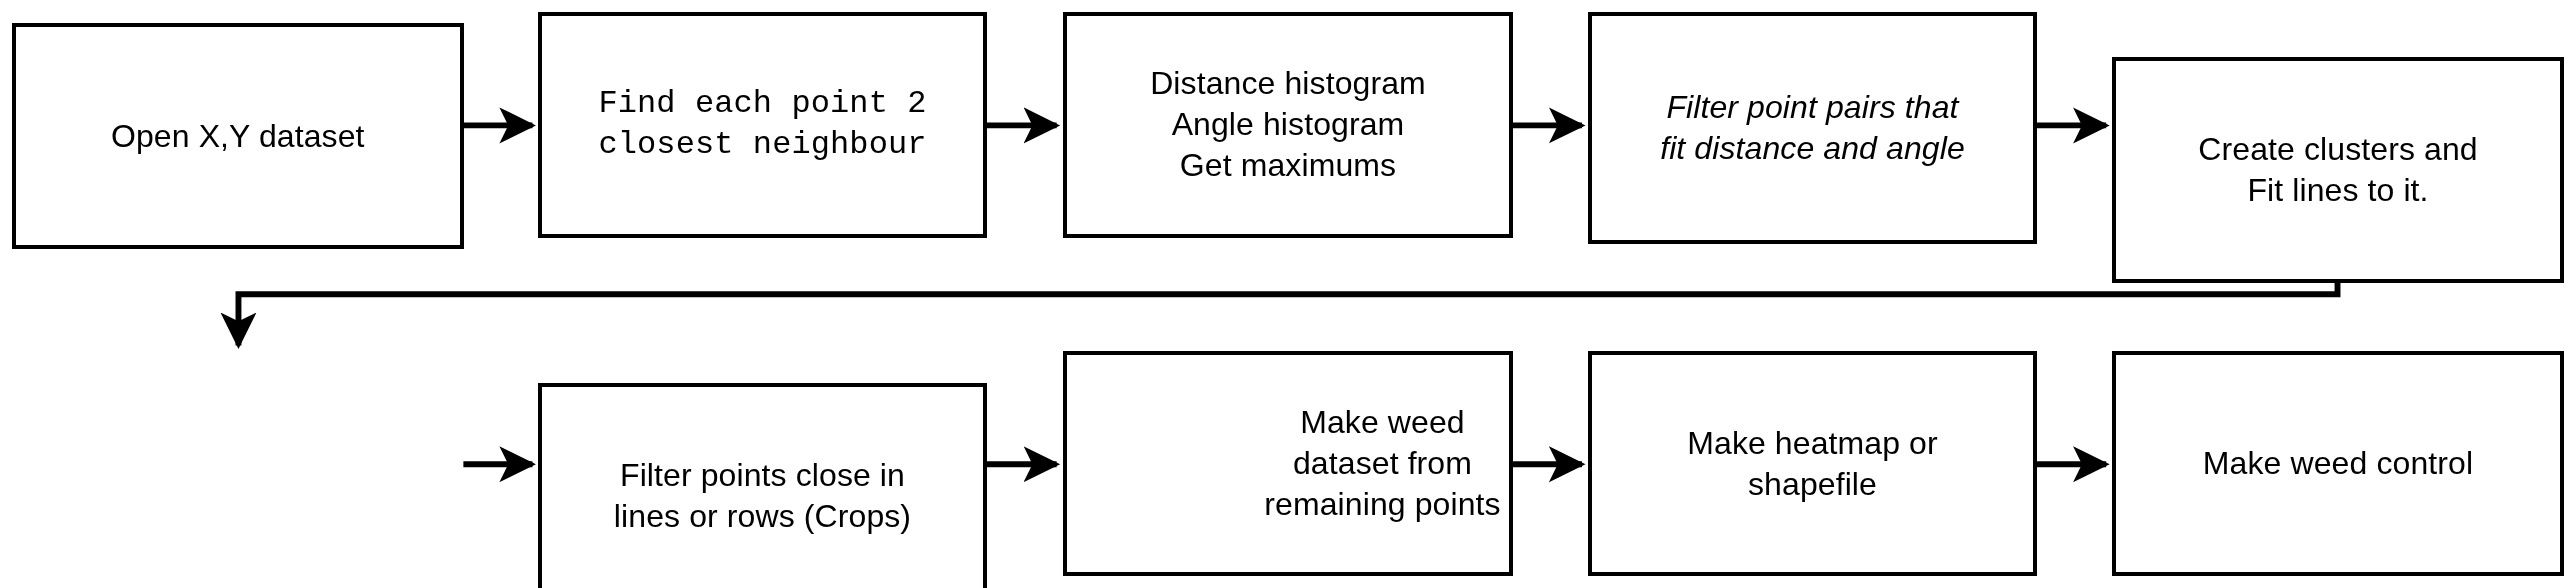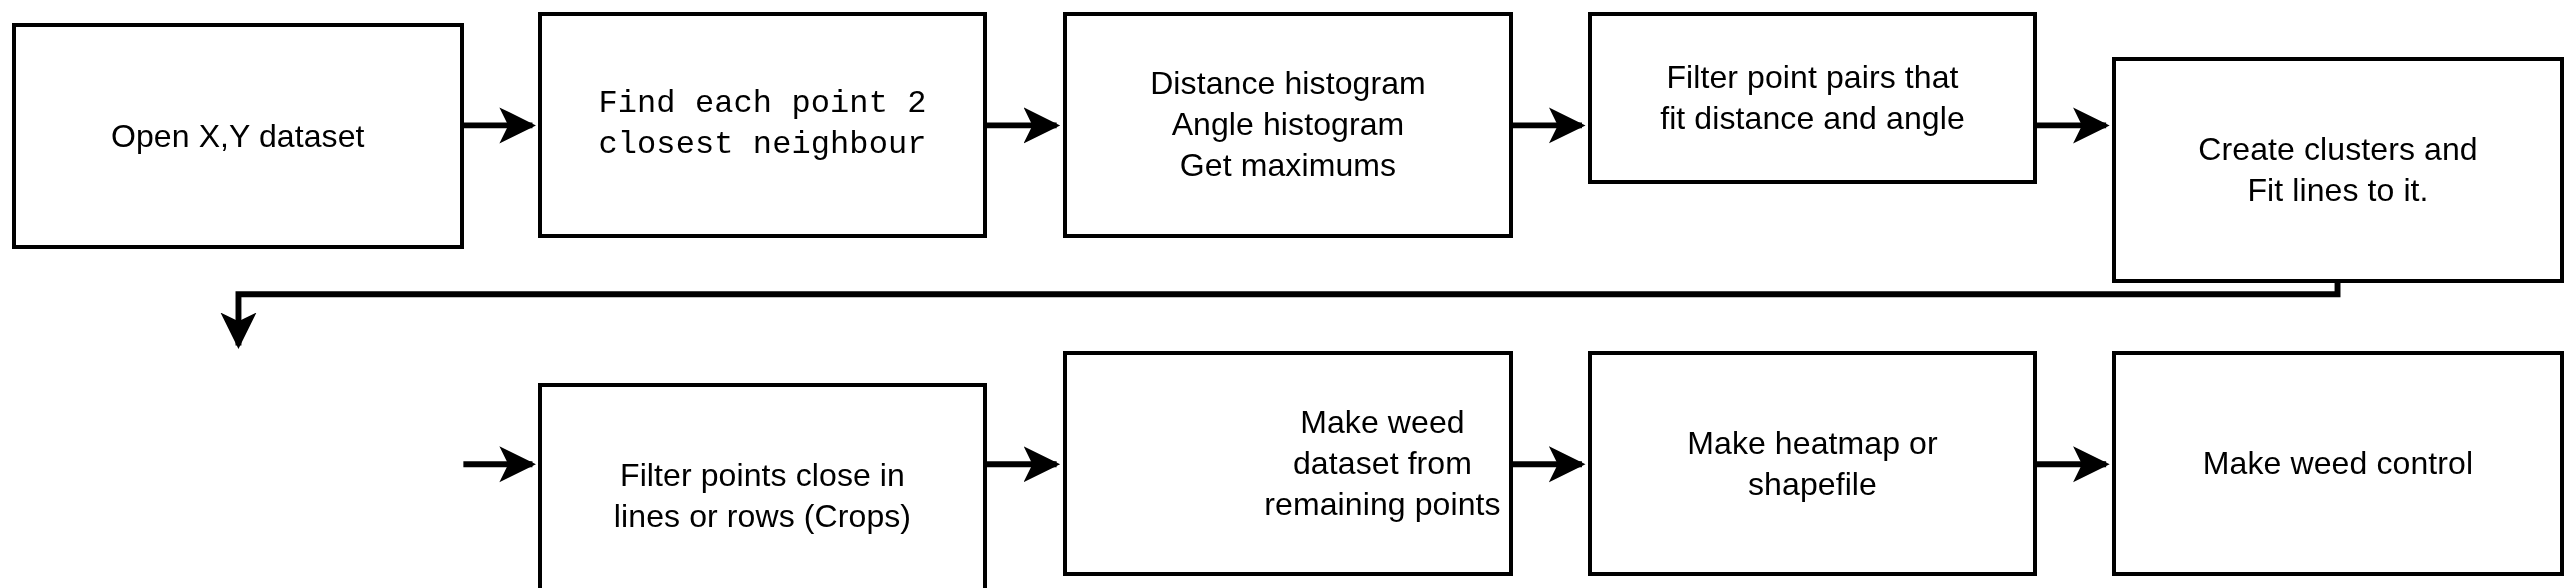--- a/index.html
+++ b/index.html
@@ -78,21 +78,21 @@
     <span class="node-label">Find each point 2
 closest neighbour</span>
   </div>
 
   <div class="node" style="left:1063px; top:11.8px; width:450px; height:226px;">
     <span class="node-label">Distance histogram
 Angle histogram
 Get maximums</span>
   </div>
 
-  <div class="node" style="left:1588px; top:11.8px; width:449px; height:172px;">
+  <div class="node" style="left:1588px; top:11.8px; width:449px; height:232px;font-style:italic;">
     <span class="node-label">Filter point pairs that
 fit distance and angle</span>
   </div>
 
   <div class="node" style="left:2112px; top:11.8px; width:452px; height:226px;margin-top:45px;">
     <span class="node-label">Create clusters and
 Fit lines to it.</span>
   </div>
 
 

